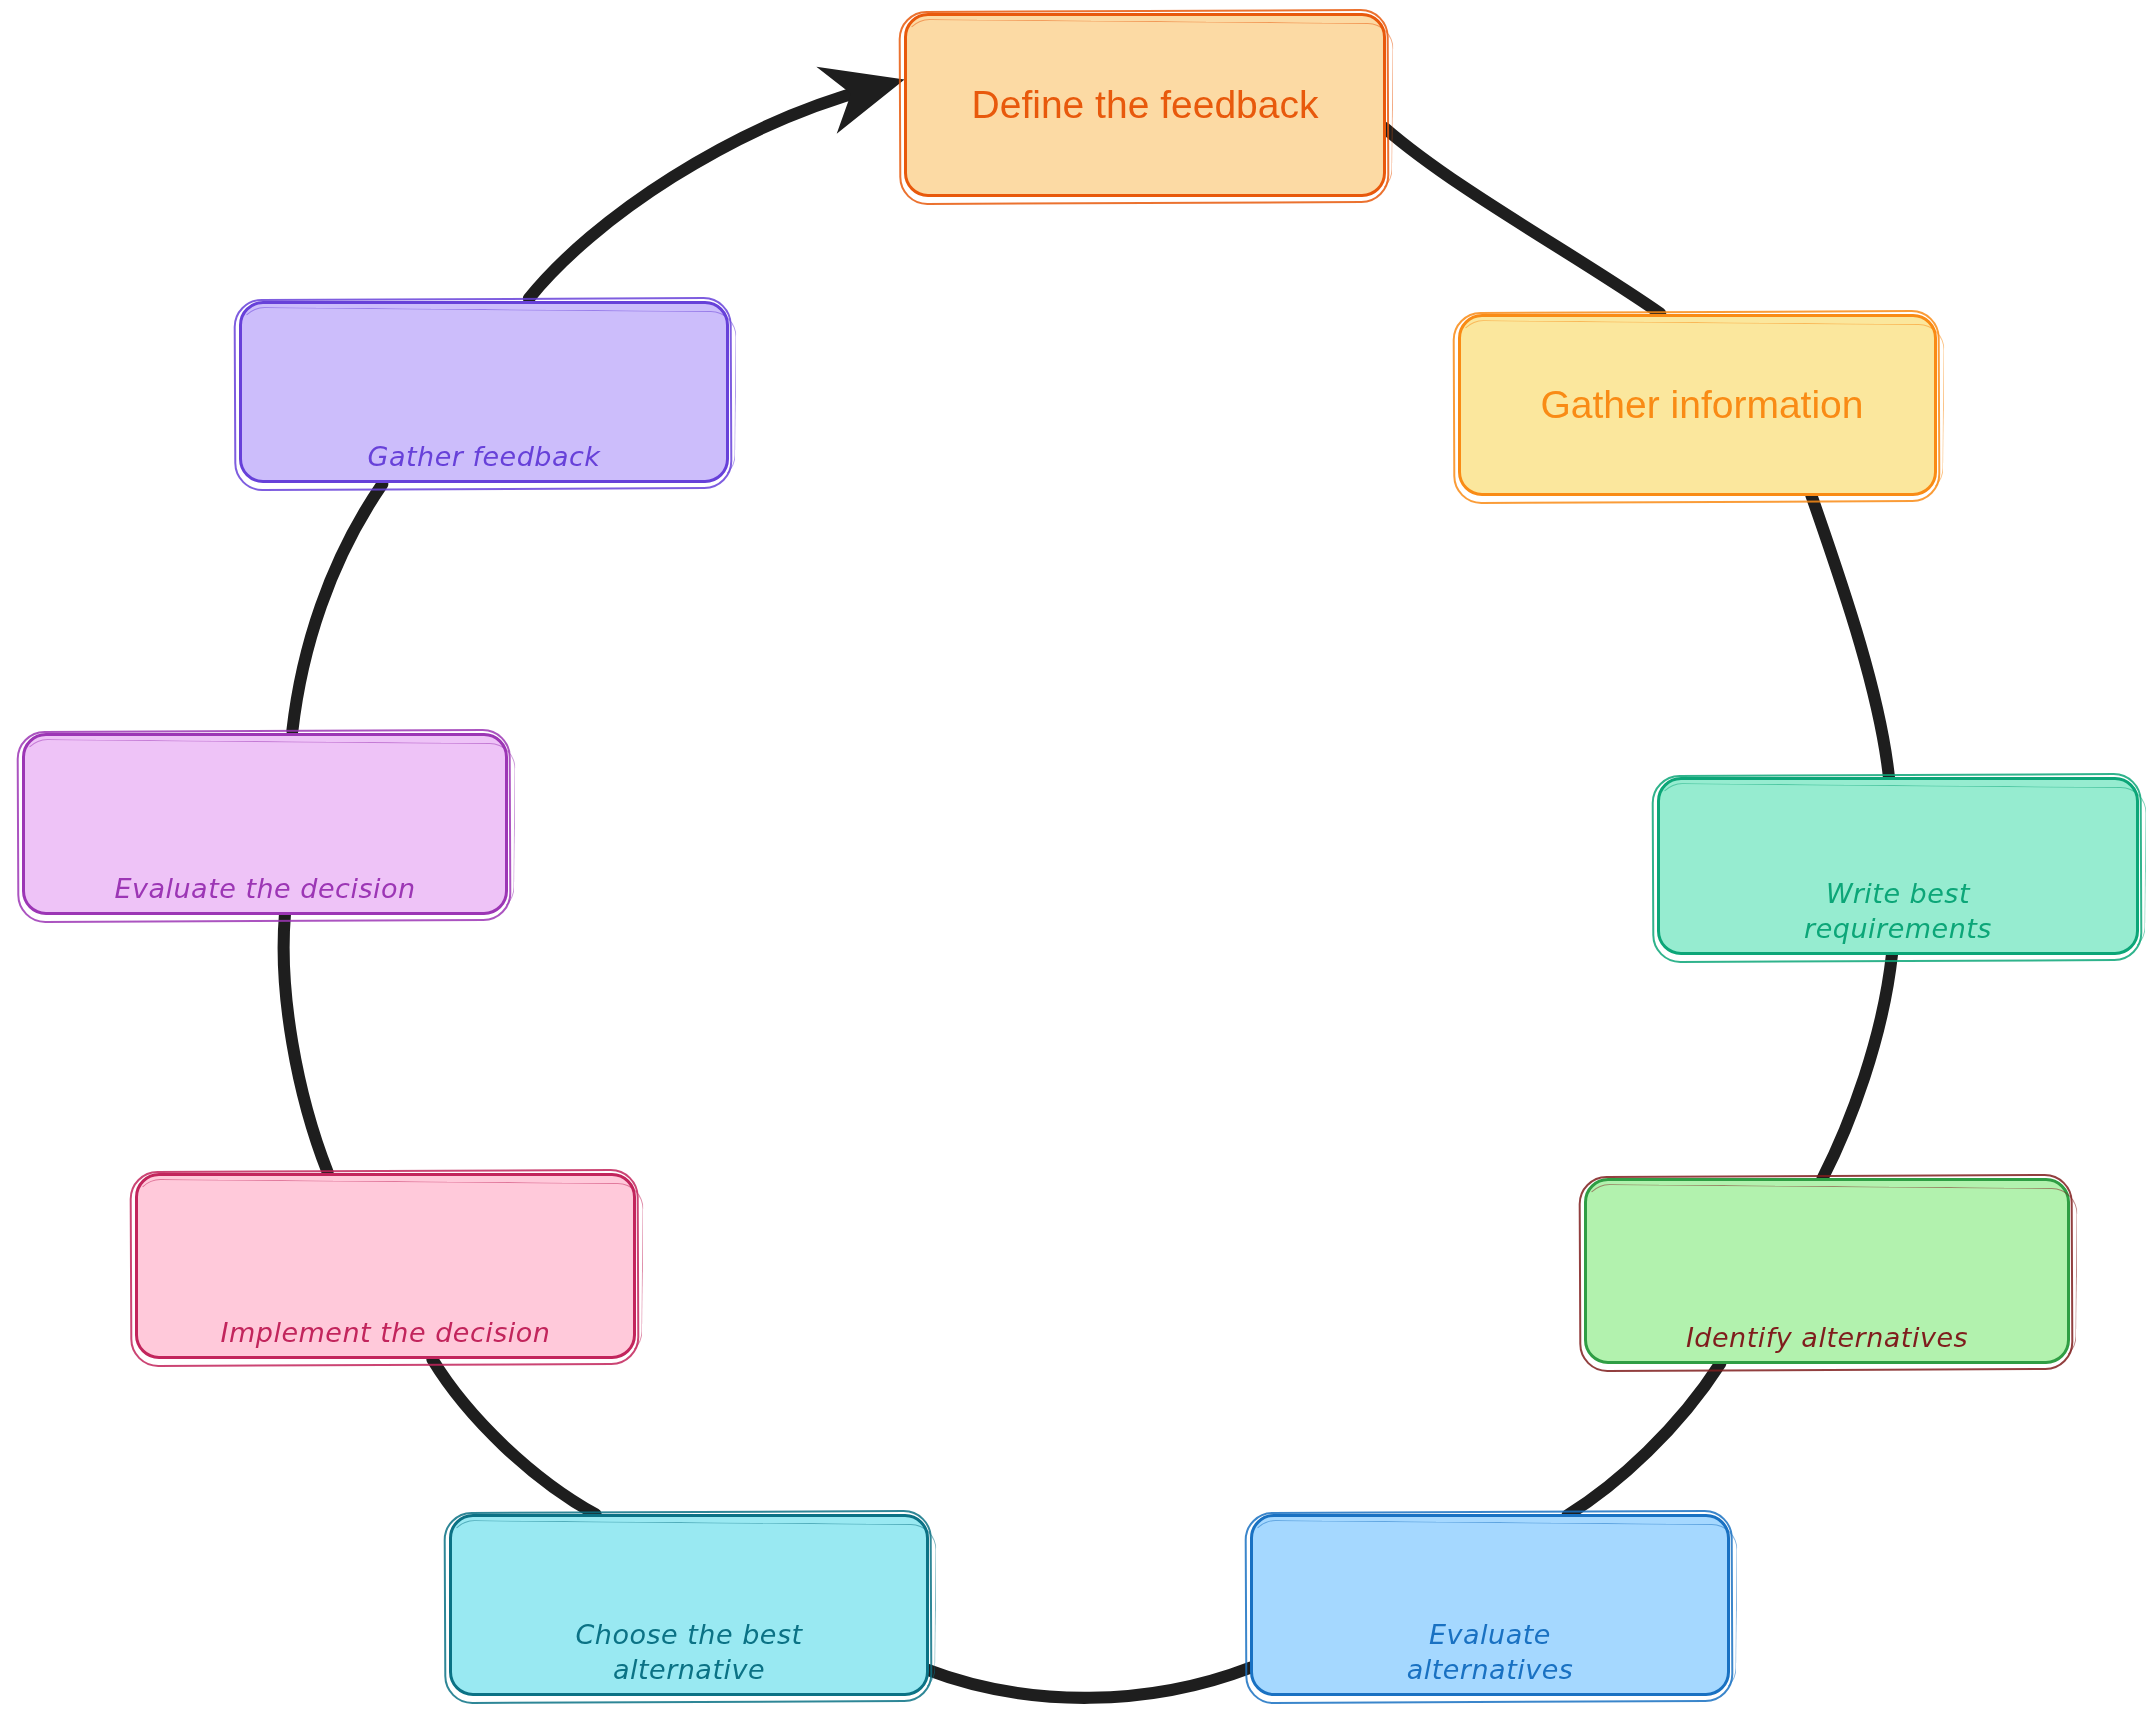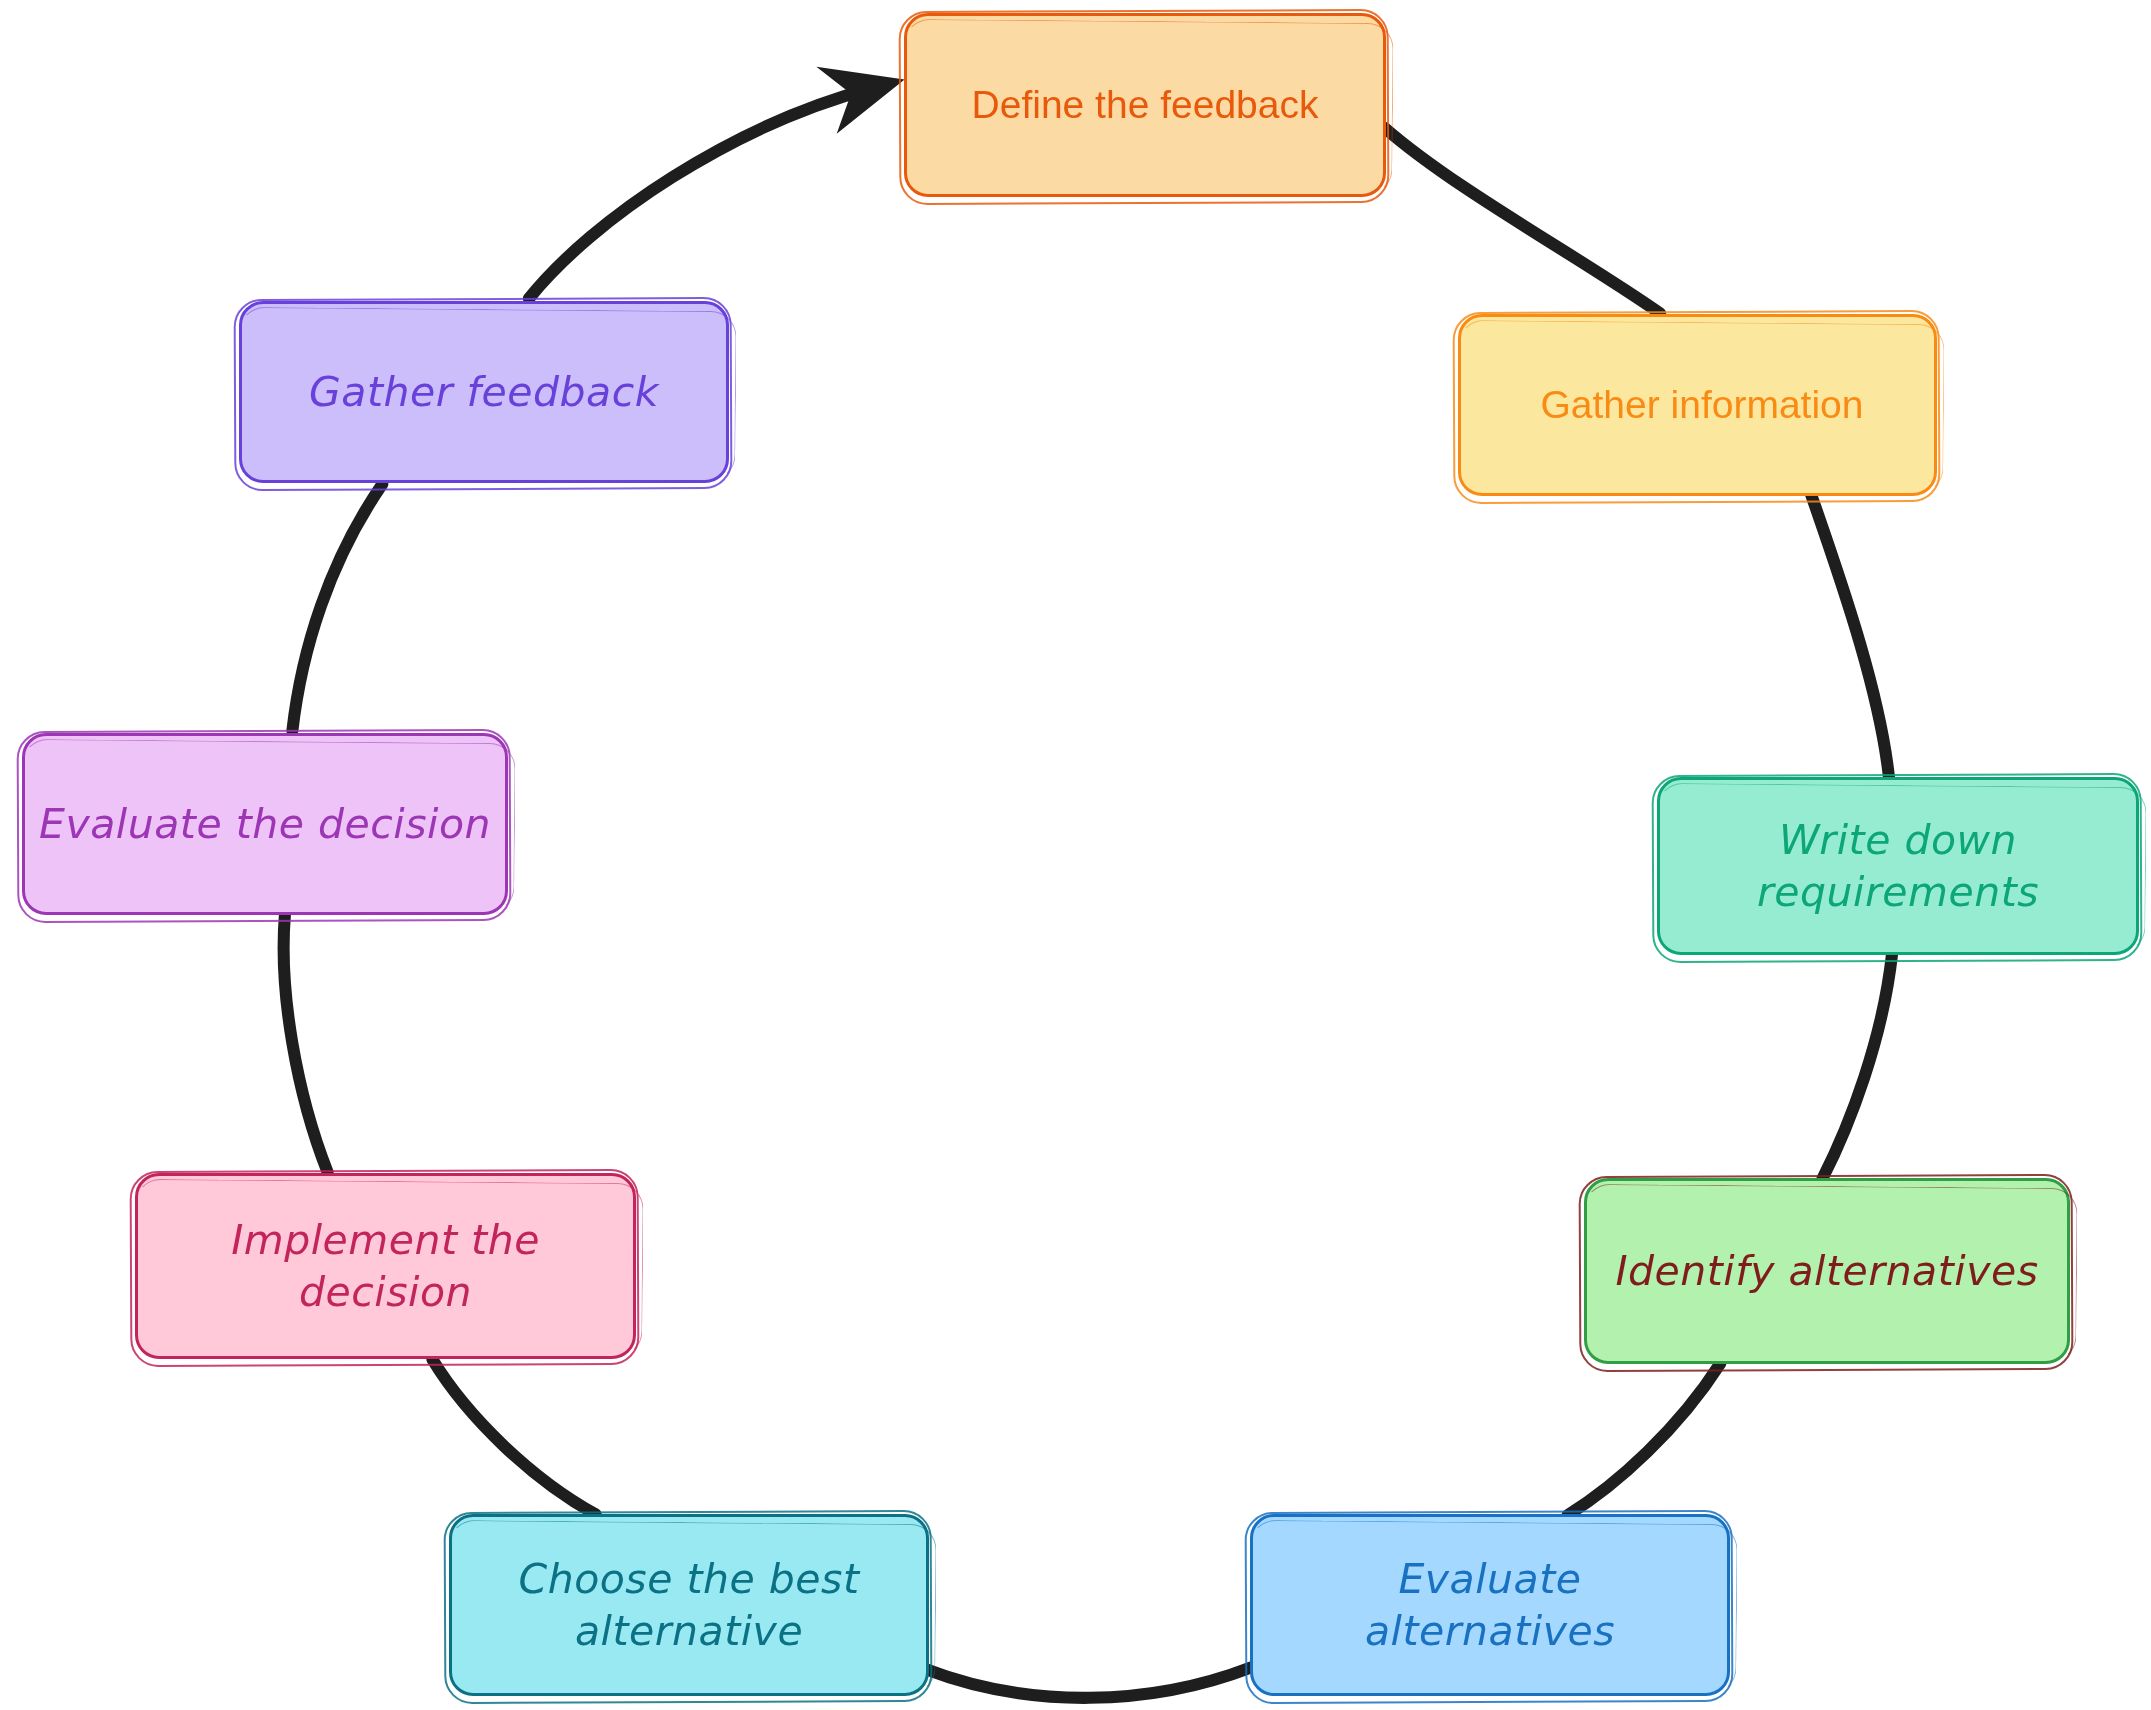--- a/index.html
+++ b/index.html
@@ -68,24 +68,25 @@
     pointer-events: none;
     transform: rotate(0.5deg);
   }
   .node .label {
     position: relative;
     z-index: 2;
     white-space: pre-line;
   }
   .hand {
     font-family: "DejaVu Sans", sans-serif;
-    font-size: 41px;
+    font-size: 27px;
     font-weight: 400;
     letter-spacing: 0.5px;
     font-style: italic;
+    align-items: flex-end;
   }
   .plain {
     font-family: "Liberation Sans", sans-serif;
     font-size: 39px;
     font-weight: 400;
   }
 </style>
 </head>
 <body>
 
@@ -122,21 +123,21 @@
 
   <div class="node plain" style="left:904px; top:13px; width:482px; height:184px; background:#fcdaa4; border-color:#e8590c; color:#e8590c;">
     <span class="label">Define the feedback</span>
   </div>
 
   <div class="node plain" style="left:1458px; top:314px; width:479px; height:182px; background:#fbe79d; border-color:#f98b15; color:#f98b15;padding-left:22px;">
     <span class="label">Gather information</span>
   </div>
 
   <div class="node hand" style="left:1657px; top:777px; width:482px; height:178px; background:#96ecd0; border-color:#0ca678; color:#0ca678;">
-    <span class="label">Write down
+    <span class="label">Write best
 requirements</span>
   </div>
 
   <div class="node hand" style="left:1584px; top:1178px; width:486px; height:186px; background:#b2f2ae; border-color:#2f9e44; color:#7f1d1d;">
     <span class="label">Identify alternatives</span>
   </div>
 
   <div class="node hand" style="left:1250px; top:1514px; width:480px; height:182px; background:#a5d8ff; border-color:#1971c2; color:#1971c2;">
     <span class="label">Evaluate
 alternatives</span>

